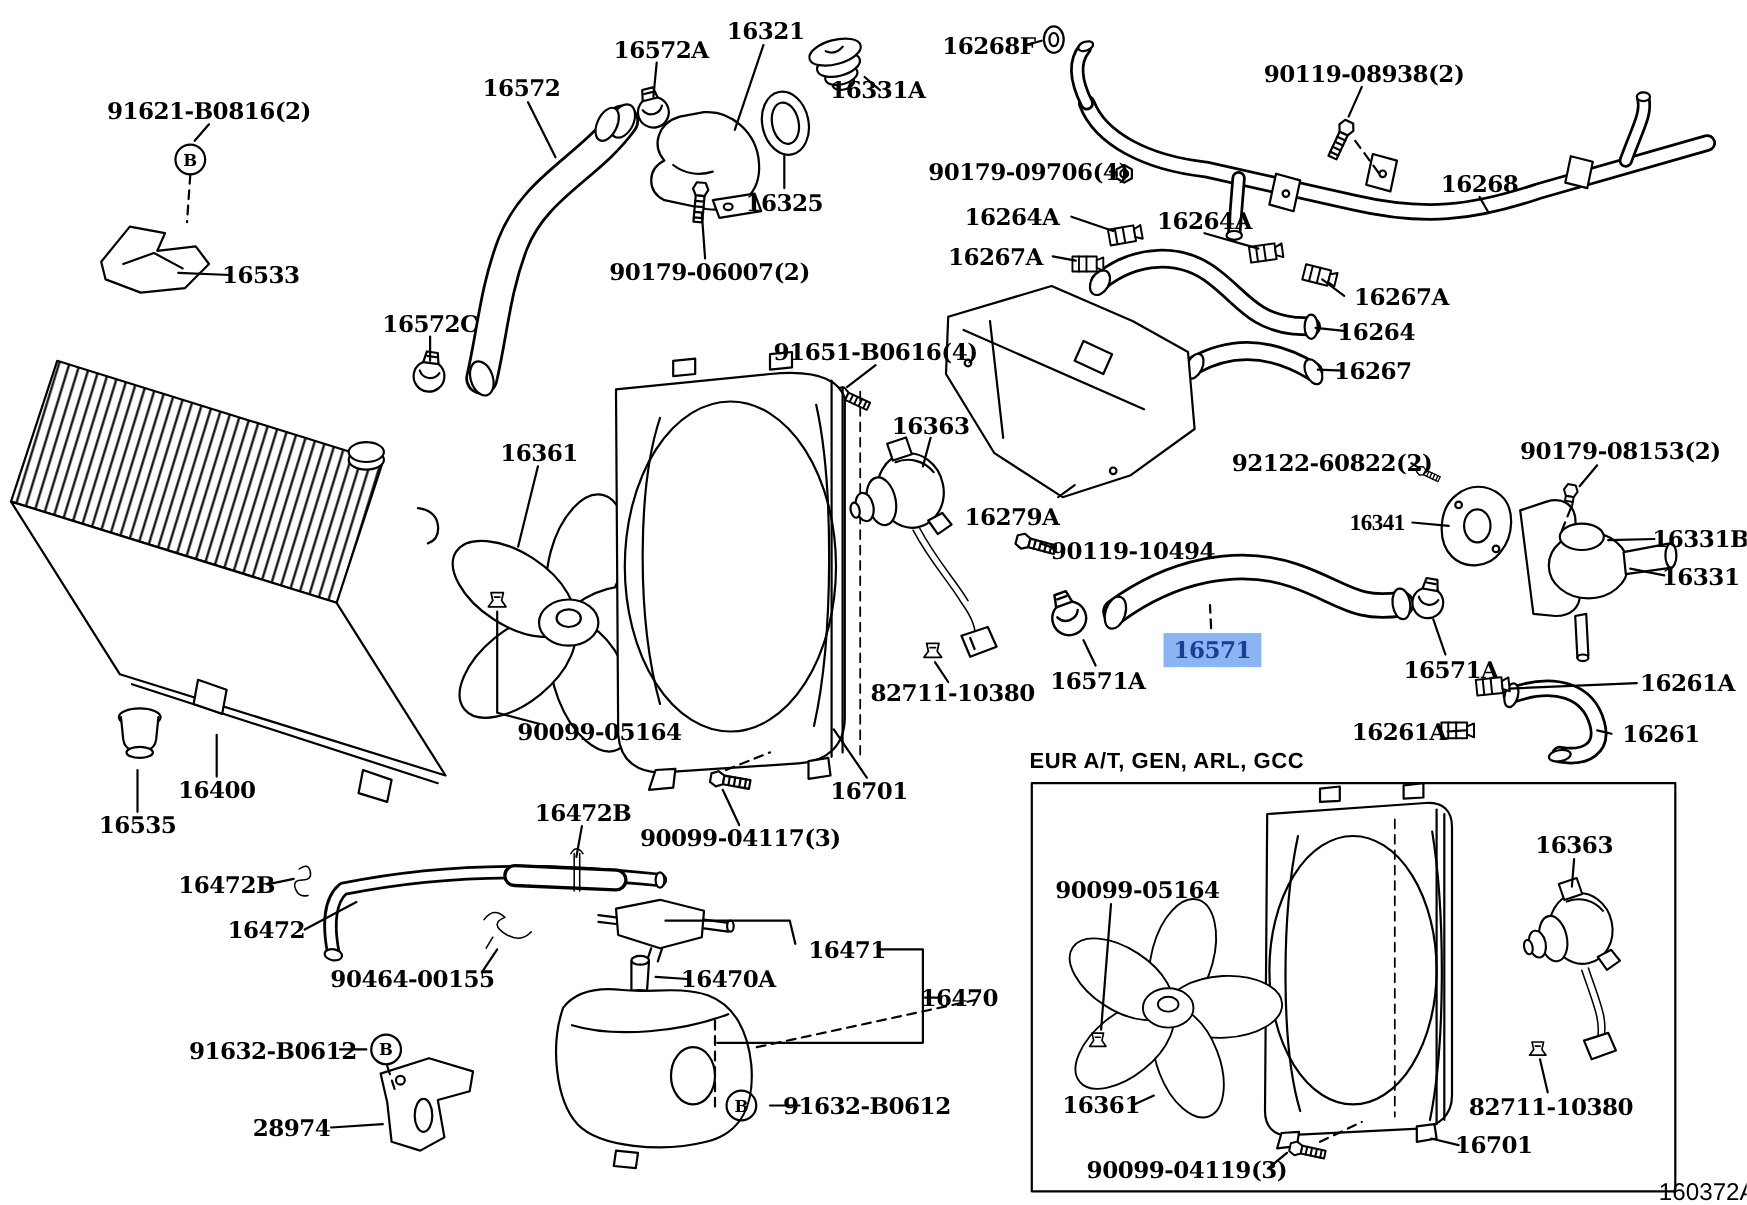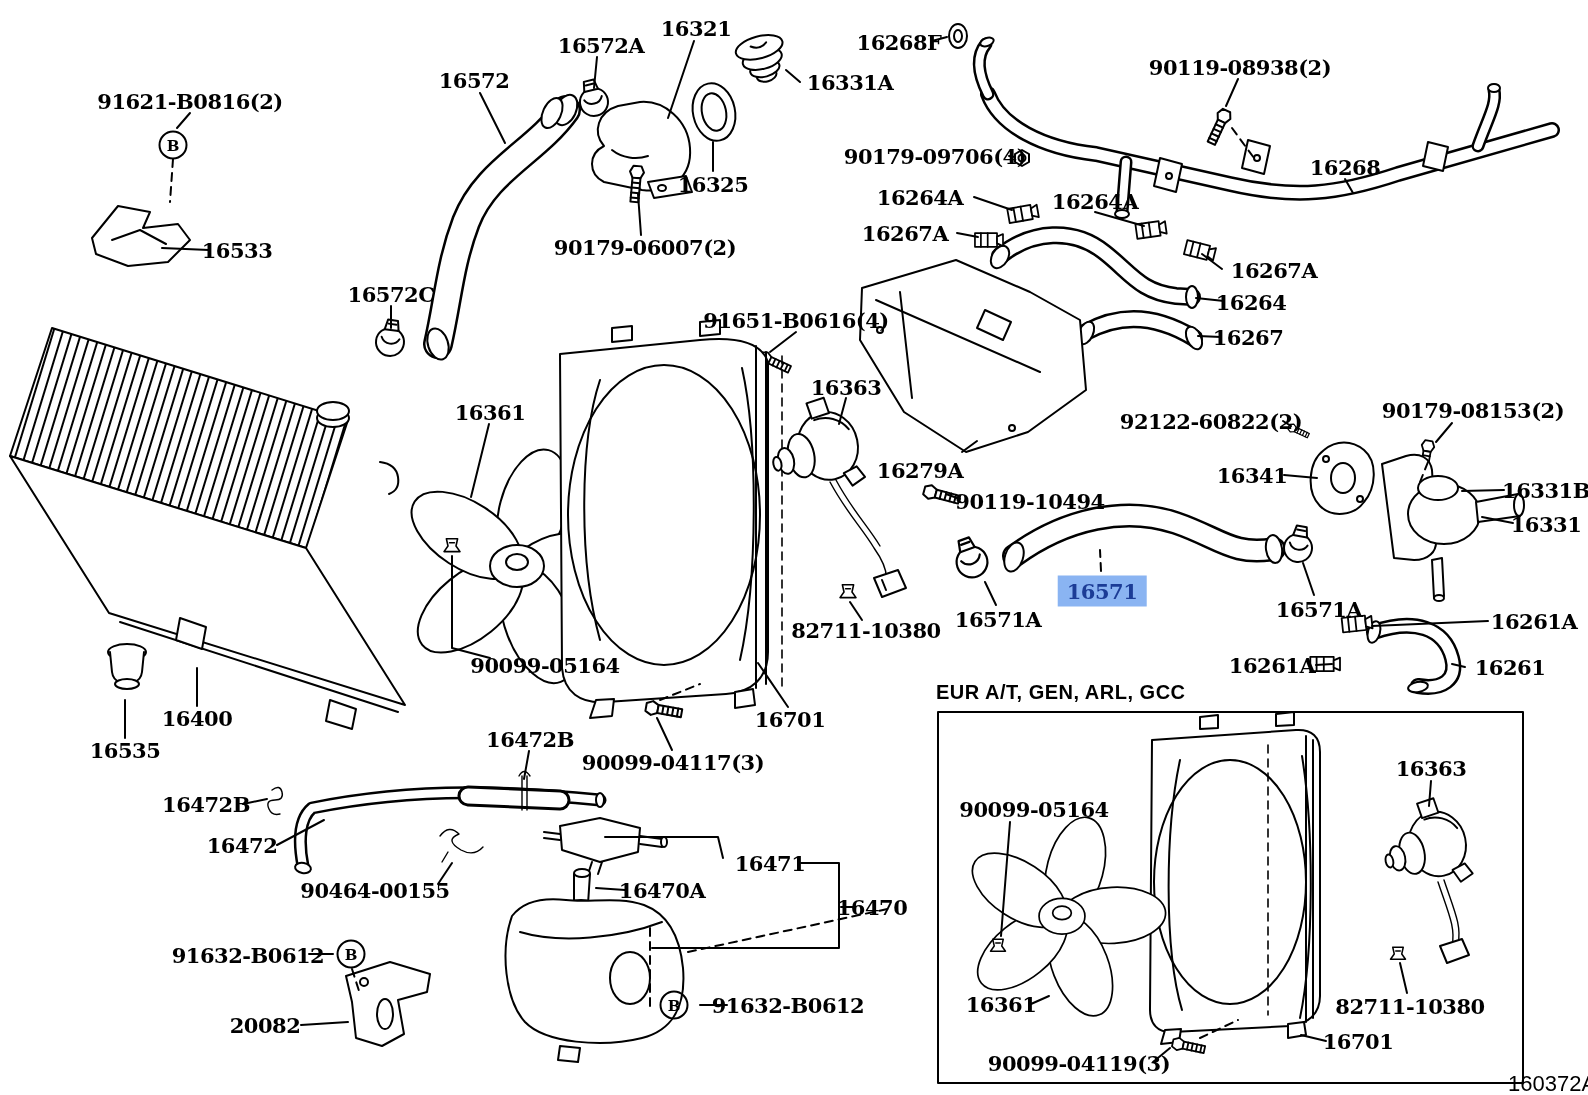--- a/index.html
+++ b/index.html
@@ -367,41 +367,41 @@
   </g>
 </svg>
 
 <div class="labels">
       <div class="part-label" style="left: 190px; top: 101px;">91621-B0816(2)</div>
       <div class="part-label circled" style="left: 173px; top: 145px;">B</div>
       <div class="part-label" style="left: 237px; top: 250px;">16533</div>
       <div class="part-label" style="left: 601px; top: 45px; text-align: right;">16572A</div>
       <div class="part-label" style="left: 696px; top: 28px;">16321</div>
       <div class="part-label" style="left: 474px; top: 80px;">16572</div>
-      <div class="part-label" style="left: 850px; top: 82px;">16331A</div>
+      <div class="part-label" style="left: 798px; top: 82px;">16331A</div>
       <div class="part-label" style="left: 713px; top: 184px;">16325</div>
       <div class="part-label" style="left: 645px; top: 247px;">90179-06007(2)</div>
       <div class="part-label" style="left: 391px; top: 294px;">16572C</div>
       <div class="part-label" style="left: 899px; top: 42px;">16268F</div>
       <div class="part-label" style="left: 1240px; top: 67px;">90119-08938(2)</div>
       <div class="part-label" style="left: 1345px; top: 167px;">16268</div>
       <div class="part-label" style="left: 935px; top: 156px;">90179-09706(4)</div>
       <div class="part-label" style="left: 920px; top: 197px;">16264A</div>
       <div class="part-label" style="left: 1095px; top: 201px;">16264A</div>
       <div class="part-label" style="left: 905px; top: 233px;">16267A</div>
       <div class="part-label" style="left: 1274px; top: 270px;">16267A</div>
       <div class="part-label" style="left: 1251px; top: 302px;">16264</div>
       <div class="part-label" style="left: 1248px; top: 337px;">16267</div>
       <div class="part-label" style="left: 796px; top: 320px; text-align: center;">91651-B0616(4)</div>
       <div class="part-label" style="left: 490px; top: 412px;">16361</div>
       <div class="part-label" style="left: 846px; top: 387px;">16363</div>
       <div class="part-label" style="left: 920px; top: 454px; margin-top: 16px;">16279A</div>
       <div class="part-label" style="left: 1211px; top: 421px;">92122-60822(2)</div>
       <div class="part-label" style="left: 1473px; top: 410px;">90179-08153(2)</div>
-      <div class="part-label" style="left: 1252px; top: 475px;">16341</div>
+      <div class="part-label" style="left: 1252px; top: 475px; font-family: Liberation Serif, serif;">16341</div>
       <div class="part-label" style="left: 1546px; top: 490px;">16331B</div>
       <div class="part-label" style="left: 1546px; top: 524px;">16331</div>
       <div class="part-label" style="left: 1030px; top: 501px;">90119-10494</div>
       <div class="part-label highlight" style="left: 1102px; top: 591px;">16571</div>
       <div class="part-label" style="left: 998px; top: 619px;">16571A</div>
       <div class="part-label" style="left: 1319px; top: 609px;">16571A</div>
       <div class="part-label" style="left: 1534px; top: 621px;">16261A</div>
       <div class="part-label" style="left: 1272px; top: 665px;">16261A</div>
       <div class="part-label" style="left: 1510px; top: 667px; text-align: right;">16261</div>
       <div class="part-label" style="left: 197px; top: 718px;">16400</div>
@@ -409,21 +409,21 @@
       <div class="part-label" style="left: 545px; top: 665px;">90099-05164</div>
       <div class="part-label" style="left: 790px; top: 719px;">16701</div>
       <div class="part-label" style="left: 673px; top: 762px;">90099-04117(3)</div>
       <div class="part-label" style="left: 866px; top: 630px;">82711-10380</div>
       <div class="part-label" style="left: 530px; top: 739px;">16472B</div>
       <div class="part-label" style="left: 206px; top: 804px;">16472B</div>
       <div class="part-label" style="left: 242px; top: 845px;">16472</div>
       <div class="part-label" style="left: 375px; top: 890px;">90464-00155</div>
       <div class="part-label" style="left: 248px; top: 955px;">91632-B0612</div>
       <div class="part-label circled" style="left: 351px; top: 954px;">B</div>
-      <div class="part-label" style="left: 265px; top: 1025px;">20082</div>
+      <div class="part-label" style="left: 265px; top: 1025px;">28974</div>
       <div class="part-label" style="left: 662px; top: 890px;">16470A</div>
       <div class="part-label" style="left: 770px; top: 863px;">16471</div>
       <div class="part-label" style="left: 872px; top: 907px;">16470</div>
       <div class="part-label circled" style="left: 674px; top: 1005px;">B</div>
       <div class="part-label" style="left: 788px; top: 1005px;">91632-B0612</div>
       <div class="part-label" style="left: 1034px; top: 809px;">90099-05164</div>
       <div class="part-label" style="left: 1431px; top: 768px;">16363</div>
       <div class="part-label" style="left: 1001px; top: 1004px;">16361</div>
       <div class="part-label" style="left: 1079px; top: 1063px;">90099-04119(3)</div>
       <div class="part-label" style="left: 1410px; top: 1006px;">82711-10380</div>

